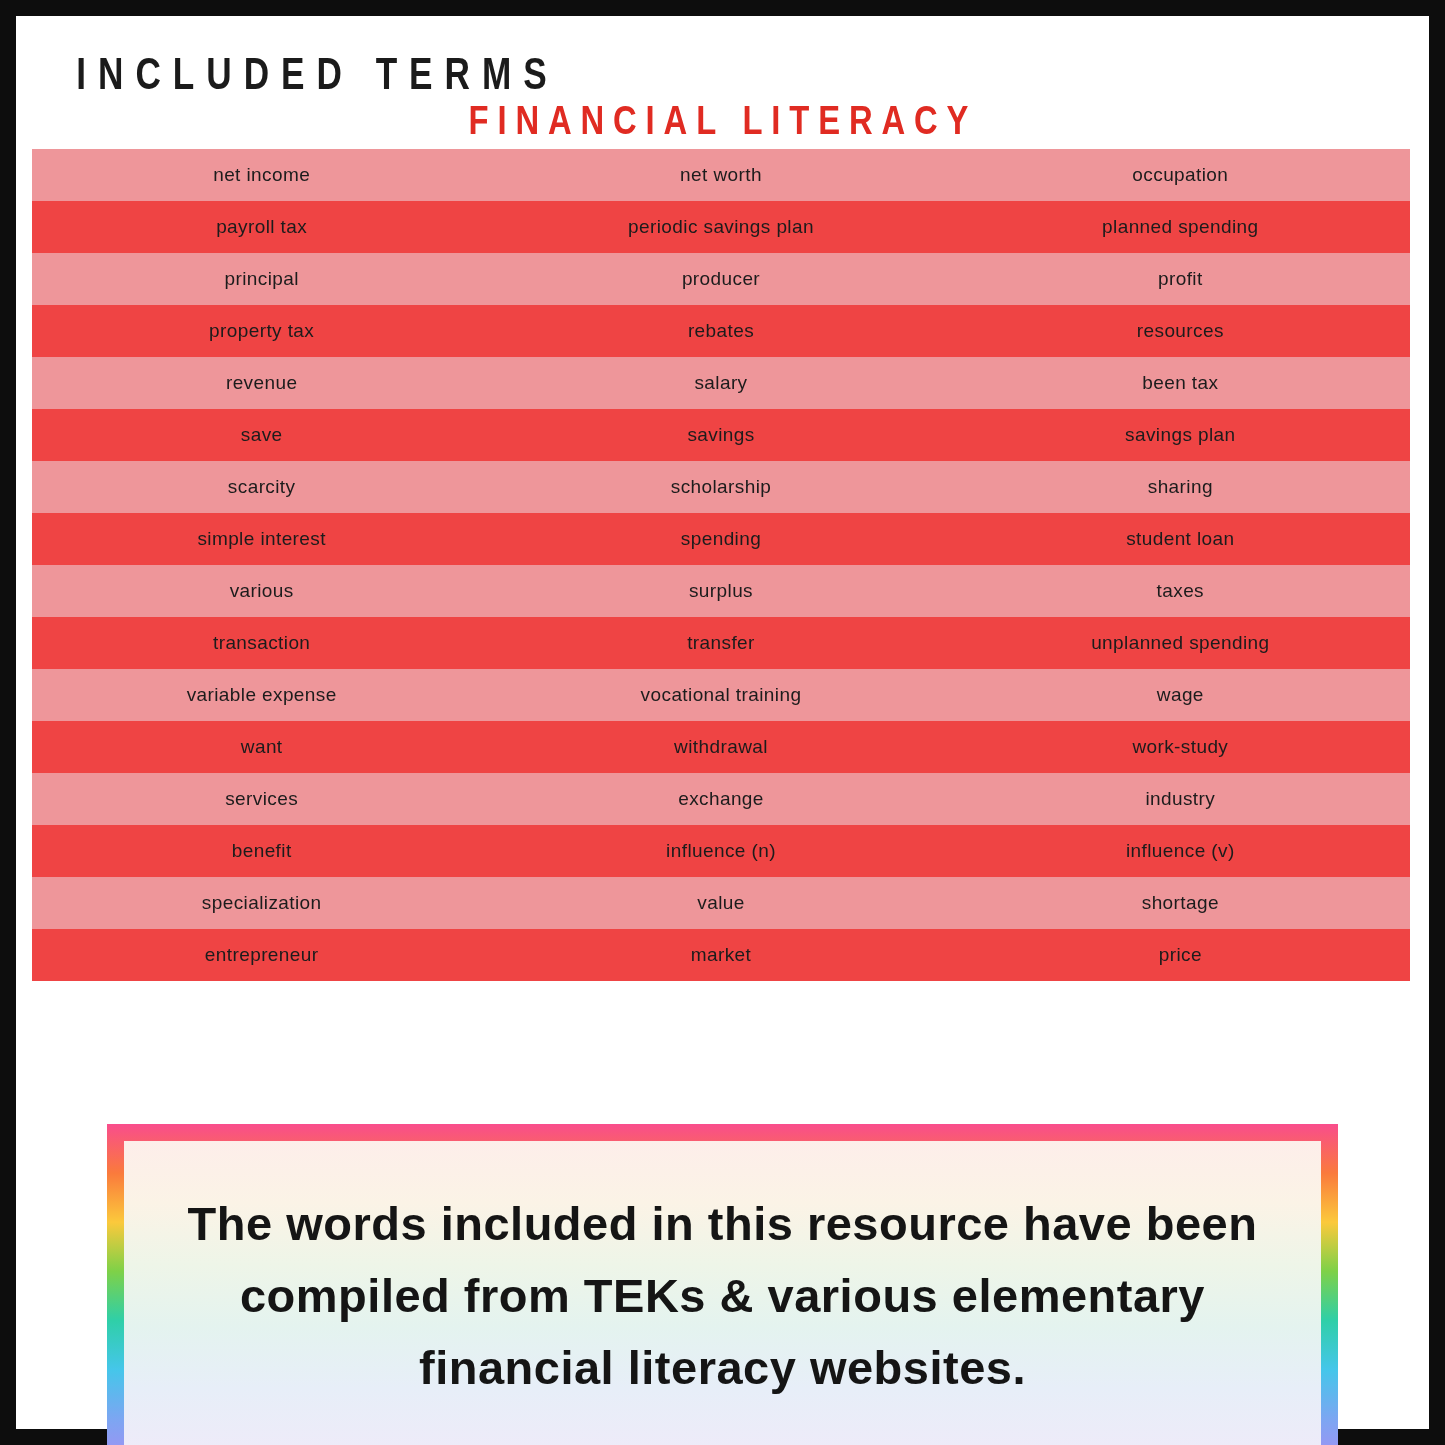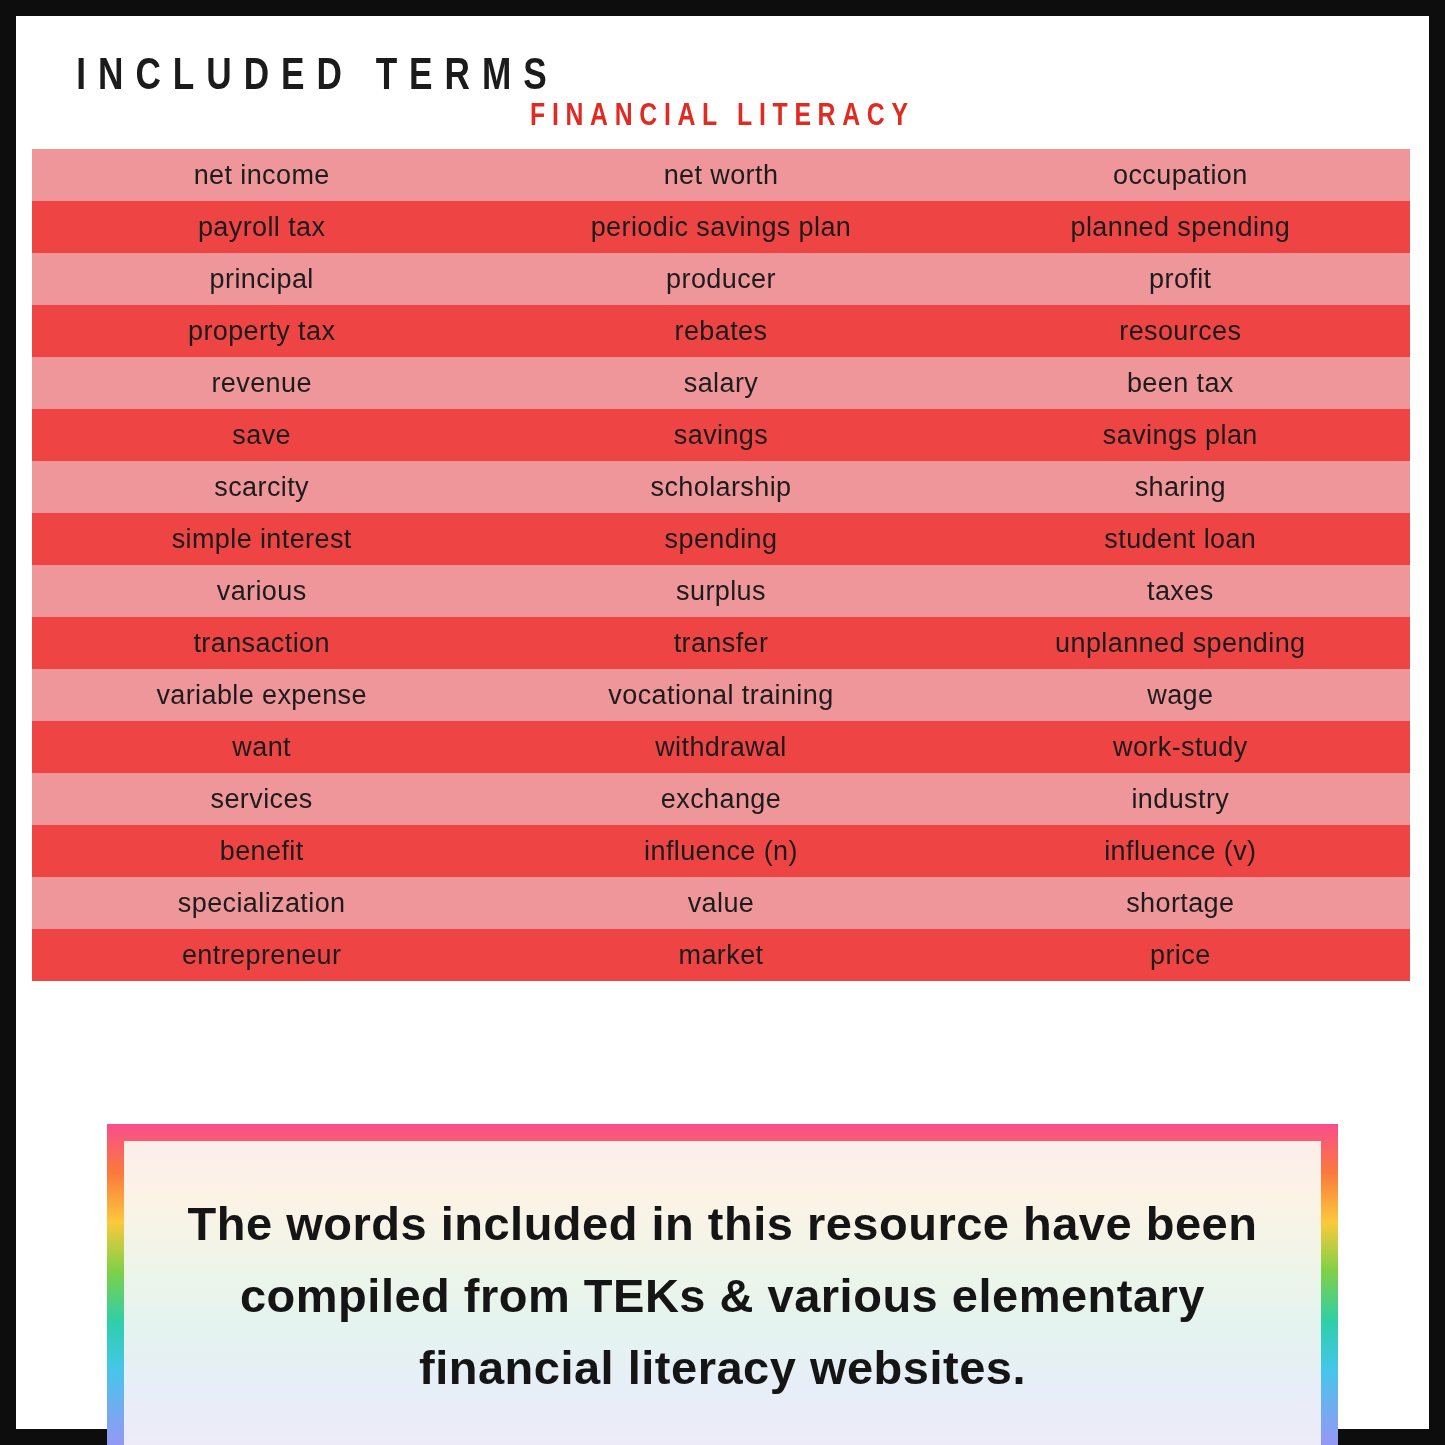--- a/index.html
+++ b/index.html
@@ -21,38 +21,38 @@
     position: absolute; top: 33px; left: 0; right: 0;
     text-align: left;
     font-size: 44px; font-weight: 700;
     color: var(--ink, #1b1b1b);
     white-space: nowrap;
   }
   .title > span { display: inline-block; transform: scaleX(0.80); letter-spacing: 0.34em; }
   .subtitle {
     position: absolute; top: 81px; left: 0; right: 0;
     text-align: center;
-    font-size: 31px; font-weight: 700;
+    font-size: 41px; font-weight: 700;
     color: var(--red, #e02b22);
     white-space: nowrap;
   }
   .subtitle > span { display: inline-block; transform: scaleX(0.80); letter-spacing: 0.27em; }
   
   .terms {
     position: absolute;
     left: 16px; right: 19px; top: 133px;
   }
   .row { display: flex; height: 52px; }
   .row.pink { background: var(--pink, #ee969a); }
   .row.white { background: #ef4444; }
   .cell {
     flex: 1 1 0;
     text-align: center;
     line-height: 52px;
-    font-size: 27px;
+    font-size: 19px;
     letter-spacing: 0.4px;
     color: #1c1c1c;
     overflow: hidden;
     white-space: nowrap;
   }
   
   .note-border {
     position: absolute;
     left: 91px; top: 1108px;
     width: 1231px; height: 344px;

